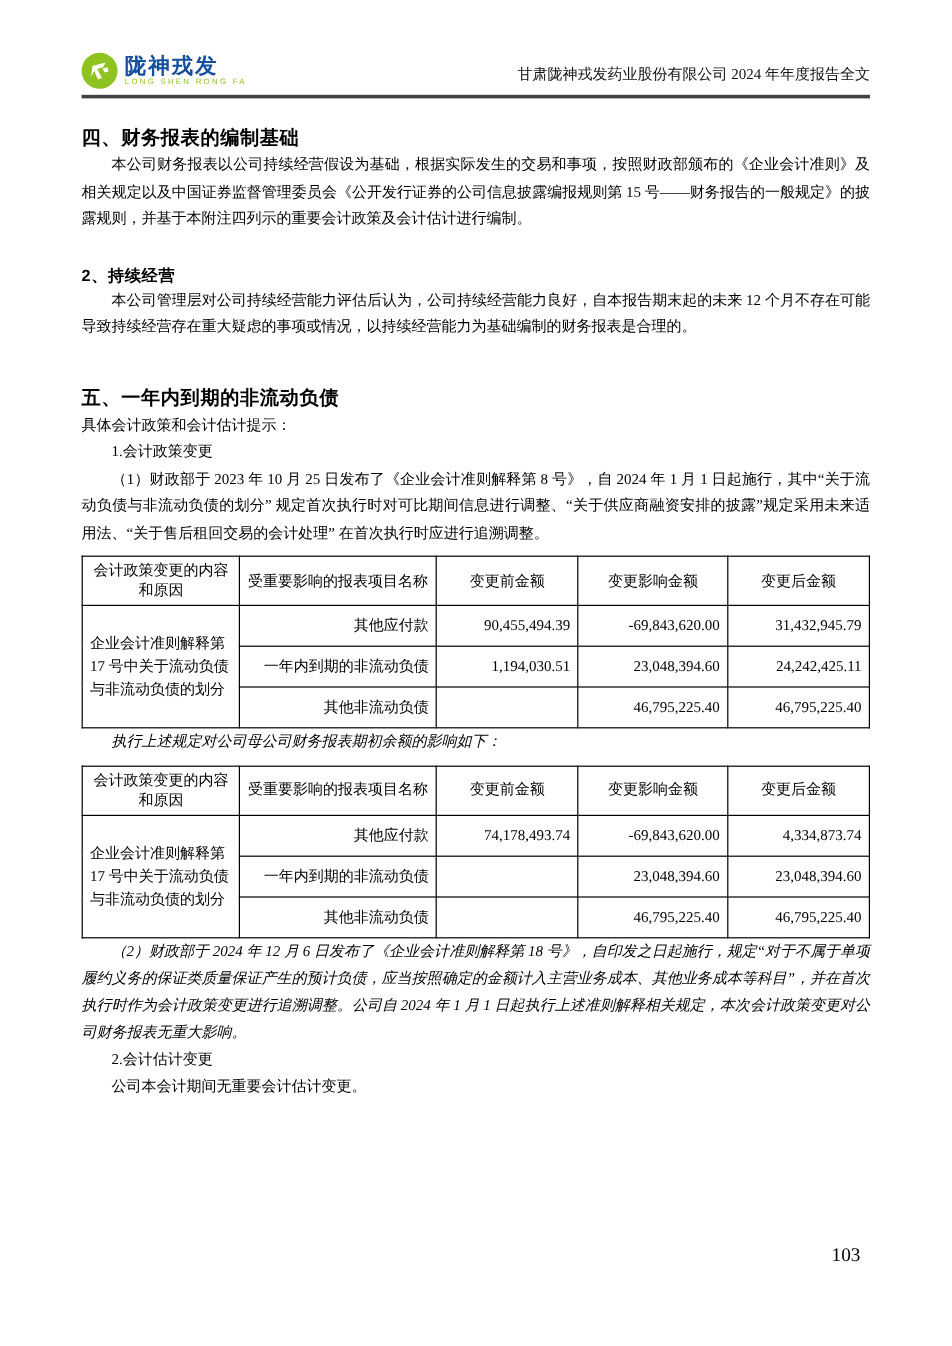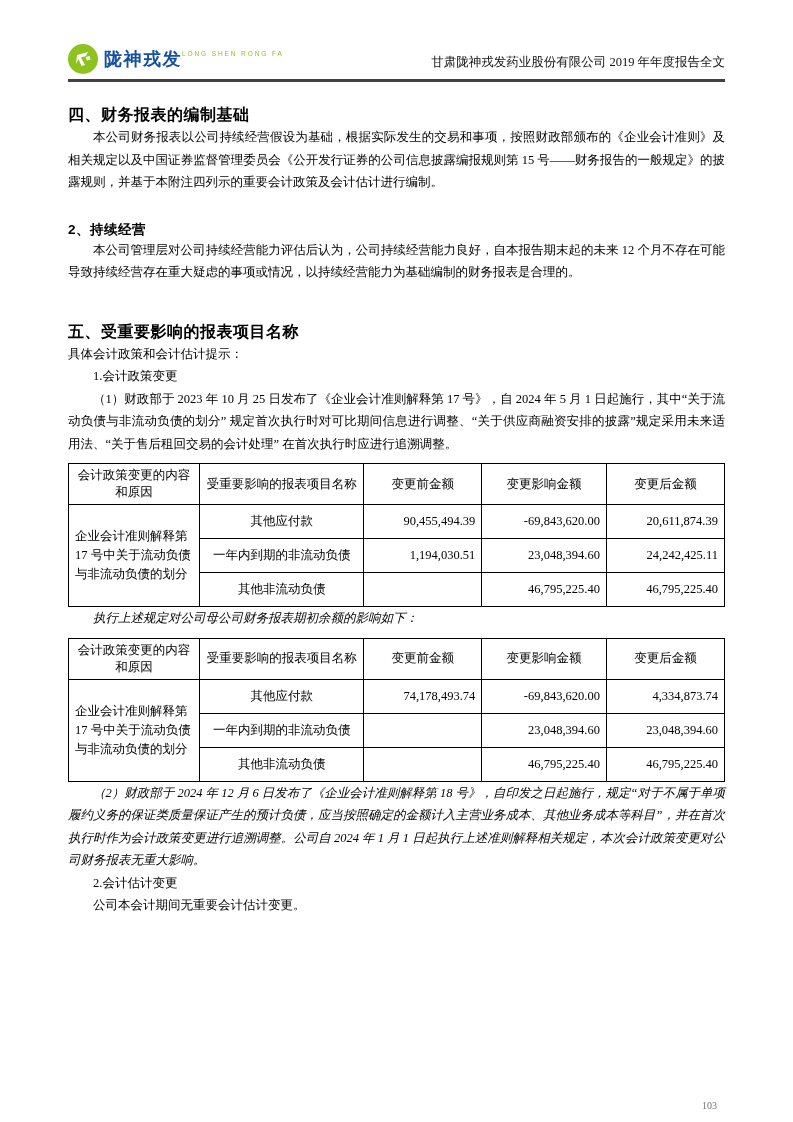--- a/index.html
+++ b/index.html
@@ -15,21 +15,21 @@
     display:flex;justify-content:space-between;align-items:flex-end;
     padding-top:44px;padding-bottom:5px;
     border-bottom:3px solid #3f4347;
   }
   .logo{display:flex;align-items:center;gap:6px;}
   .logo-circle{
     width:30px;height:30px;border-radius:50%;
     background:#8dc21f;position:relative;flex:0 0 auto;
   }
   .logo-circle svg{position:absolute;left:0;top:0;}
-  .brand-text{display:flex;flex-direction:row;line-height:1.05;}
+  .brand-text{display:flex;flex-direction:column;line-height:1.05;}
   .brand-cn{
     font-family:"Liberation Sans","DejaVu Sans",sans-serif;
     font-weight:bold;font-size:18px;color:#15509e;letter-spacing:1.5px;
   }
   .brand-en{
     font-family:"Liberation Sans","DejaVu Sans",sans-serif;
     font-size:6.5px;color:#8dc21f;letter-spacing:1.9px;margin-top:1px;
   }
   .doc-title{font-size:12.5px;color:#111;padding-bottom:3px;}
 
@@ -58,61 +58,61 @@
   table.policy-table{
     width:100%;border-collapse:collapse;table-layout:fixed;
     font-size:12.5px;margin-top:8px;
   }
   table.policy-table th,table.policy-table td{
     border:1px solid #000;font-weight:normal;
     padding:2px 6px;vertical-align:middle;word-break:break-all;
   }
   table.policy-table th{height:36px;text-align:center;line-height:17px;}
   table.policy-table td{height:29px;}
-  td.cell-item{text-align:center;}
+  td.cell-item{text-align:right;}
   td.cell-num{text-align:right;font-family:"Liberation Serif","DejaVu Serif",serif;}
   td.cell-reason{text-align:left;line-height:19px;padding:2px 5px;}
 
   
   .page-number{
-    position:absolute;top:1100px;right:76px;
-    font-size:10px;color:#737373;
+    position:absolute;top:1038px;right:76px;
+    font-size:16px;color:#000000;
   }
 </style>
 </head>
 <body>
 
 <div class="page">
 
   <div class="header">
     <div class="logo">
       <span class="logo-circle">
         <svg width="30" height="30" viewBox="0 0 30 30">
           <path d="M9 11 L20 8 L18 12 L13 13.5 L17 21 L13.5 22 L10.5 15 L8 20 Z" fill="#ffffff"></path>
           <path d="M17.5 13 L21.5 12 L22.5 15.5 L19 16.5 Z" fill="#ffffff"></path>
         </svg>
       </span>
       <span class="brand-text">
         <span class="brand-cn">陇神戎发</span>
         <span class="brand-en">LONG SHEN RONG FA</span>
       </span>
     </div>
-    <div class="doc-title">甘肃陇神戎发药业股份有限公司 2019 年年度报告全文</div>
+    <div class="doc-title">甘肃陇神戎发药业股份有限公司 2024 年年度报告全文</div>
   </div>
 
   <div class="h1">四、财务报表的编制基础</div>
   <p class="body indent mt16">本公司财务报表以公司持续经营假设为基础，根据实际发生的交易和事项，按照财政部颁布的《企业会计准则》及相关规定以及中国证券监督管理委员会《公开发行证券的公司信息披露编报规则第 15 号——财务报告的一般规定》的披露规则，并基于本附注四列示的重要会计政策及会计估计进行编制。</p>
 
   <div class="h2">2、持续经营</div>
   <p class="body indent mt16">本公司管理层对公司持续经营能力评估后认为，公司持续经营能力良好，自本报告期末起的未来 12 个月不存在可能导致持续经营存在重大疑虑的事项或情况，以持续经营能力为基础编制的财务报表是合理的。</p>
 
-  <div class="h1 mt40">五、受重要影响的报表项目名称</div>
+  <div class="h1 mt40">五、一年内到期的非流动负债</div>
   <p class="body mt26">具体会计政策和会计估计提示：</p>
   <p class="body indent">1.会计政策变更</p>
-  <p class="body indent">（1）财政部于 2023 年 10 月 25 日发布了《企业会计准则解释第 17 号》，自 2024 年 5 月 1 日起施行，其中“关于流动负债与非流动负债的划分” 规定首次执行时对可比期间信息进行调整、“关于供应商融资安排的披露”规定采用未来适用法、“关于售后租回交易的会计处理” 在首次执行时应进行追溯调整。</p>
+  <p class="body indent">（1）财政部于 2023 年 10 月 25 日发布了《企业会计准则解释第 8 号》，自 2024 年 1 月 1 日起施行，其中“关于流动负债与非流动负债的划分” 规定首次执行时对可比期间信息进行调整、“关于供应商融资安排的披露”规定采用未来适用法、“关于售后租回交易的会计处理” 在首次执行时应进行追溯调整。</p>
 
   <table class="policy-table">
       <colgroup>
         <col style="width: 20%;">
         <col style="width: 25%;">
         <col style="width: 18%;">
         <col style="width: 19%;">
         <col style="width: 18%;">
       </colgroup>
       <thead>
@@ -123,21 +123,21 @@
           <th>变更影响金额</th>
           <th>变更后金额</th>
         </tr>
       </thead>
       <tbody>
         <tr>
           <td rowspan="3" class="cell-reason">企业会计准则解释第 17 号中关于流动负债与非流动负债的划分</td>
           <td class="cell-item">其他应付款</td>
           <td class="cell-num">90,455,494.39</td>
           <td class="cell-num">-69,843,620.00</td>
-          <td class="cell-num">20,611,874.39</td>
+          <td class="cell-num">31,432,945.79</td>
         </tr>
         <tr>
           <td class="cell-item">一年内到期的非流动负债</td>
           <td class="cell-num">1,194,030.51</td>
           <td class="cell-num">23,048,394.60</td>
           <td class="cell-num">24,242,425.11</td>
         </tr>
         <tr>
           <td class="cell-item">其他非流动负债</td>
           <td class="cell-num"></td>

